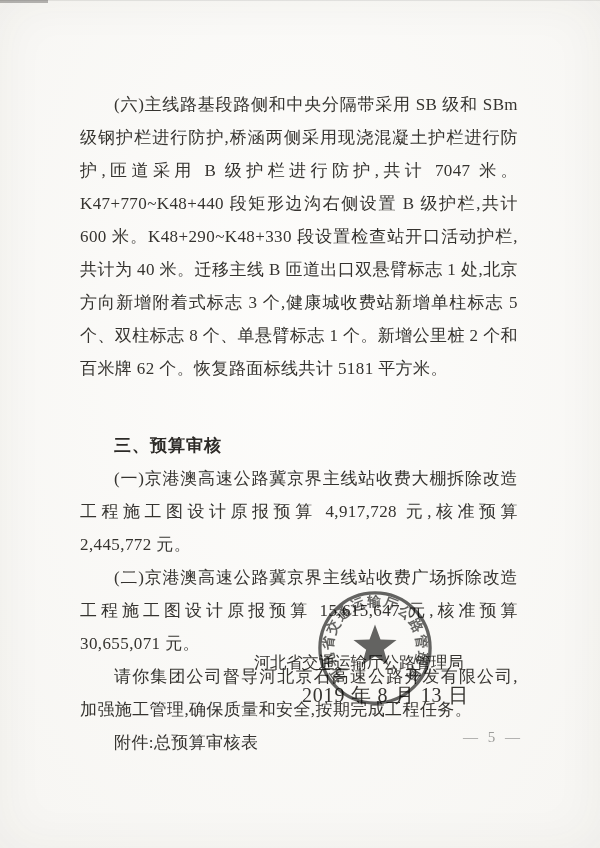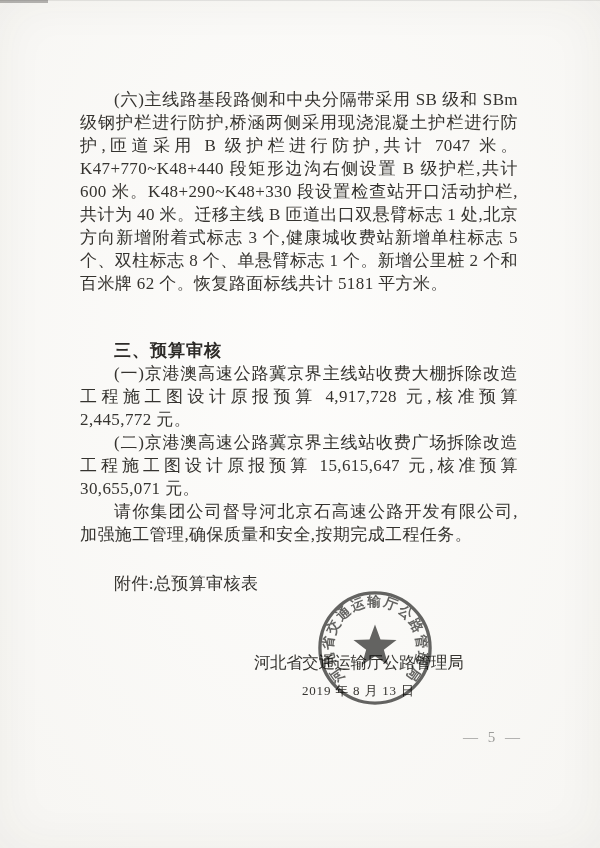--- a/index.html
+++ b/index.html
@@ -26,40 +26,40 @@
   .artifact-top{
     position:absolute;top:0;left:0;width:48px;height:3px;
     background:#7d7b78;opacity:.55;filter:blur(.6px);
   }
   .artifact-topline{
     position:absolute;top:0;left:0;right:0;height:1px;
     background:rgba(0,0,0,.08);
   }
   .doc-text{
     position:absolute;left:80px;top:88px;width:438px;
-    font-size:17px;line-height:23px;color:var(--ink);
+    font-size:17px;line-height:33px;color:var(--ink);
     text-align:justify;
     letter-spacing:.4px;
   }
   .doc-text p{margin:0;text-indent:2em;}
   .doc-text p.heading{
     font-family:"Liberation Sans","DejaVu Sans",sans-serif;
     font-weight:bold;font-size:17px;color:#2c2a27;
     letter-spacing:1px;
     margin-top:44px;
   }
-  .doc-text p.attachment{margin-top:26px;}
+  .doc-text p.attachment{}
   .sig-authority{
     position:absolute;left:254px;top:652px;
     font-size:16.5px;color:var(--ink);letter-spacing:-0.4px;
     white-space:nowrap;
   }
   .sig-date{
     position:absolute;left:302px;top:682px;
-    font-size:13px;color:var(--ink);letter-spacing:.8px;
+    font-size:20px;color:var(--ink);letter-spacing:.8px;
     white-space:nowrap;
   }
   .seal{
     position:absolute;left:316px;top:589px;width:118px;height:118px;
     mix-blend-mode:multiply;opacity:.85;filter:blur(.25px);
   }
   .seal circle{stroke:var(--seal-ink);stroke-width:3.4;fill:none;}
   .seal polygon{fill:var(--seal-ink);}
   .seal text{
     fill:var(--seal-ink);

